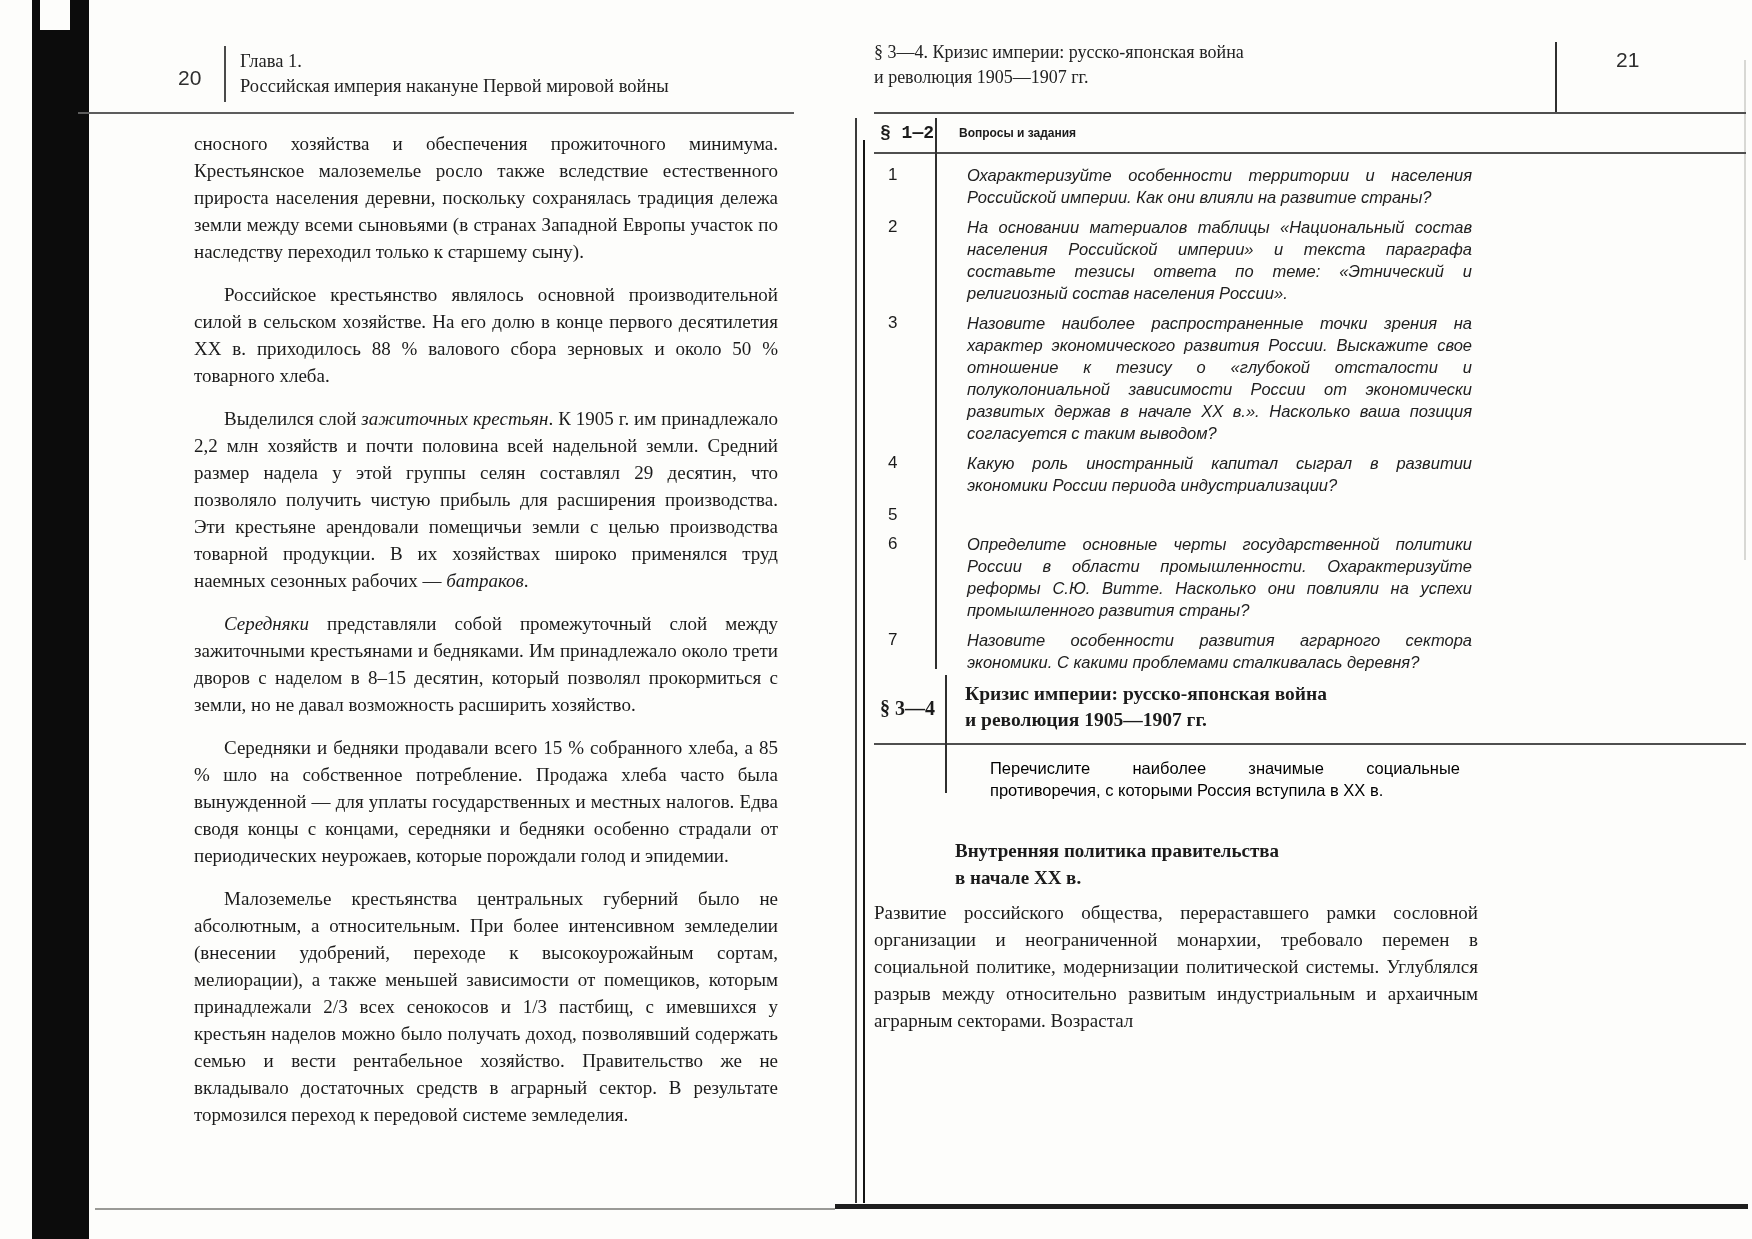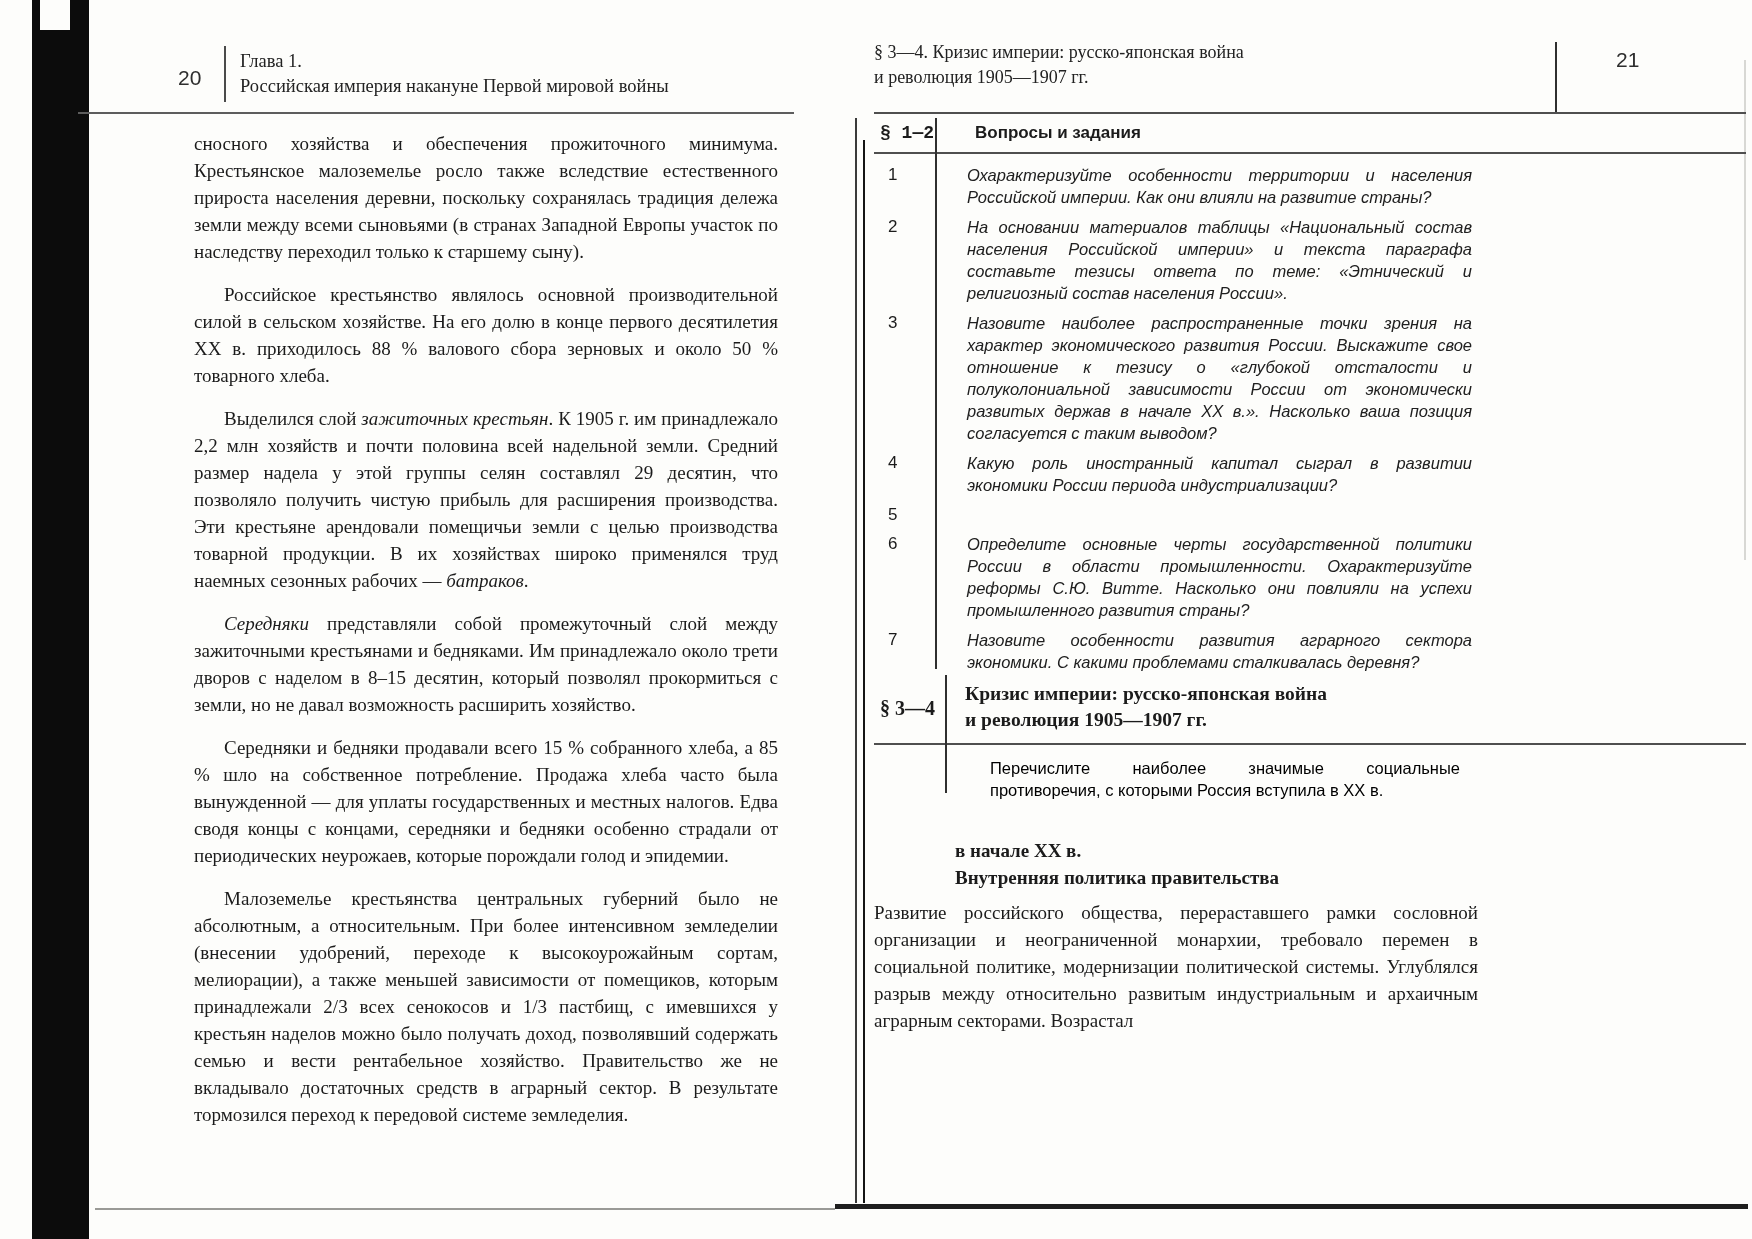--- a/index.html
+++ b/index.html
@@ -38,21 +38,21 @@
   .rp-header{position:relative;height:66px;}
   .rp-header-title{font-size:18px;line-height:25px;color:#222;width:560px;}
   .rp-header-vrule{position:absolute;left:681px;top:2px;width:2px;height:70px;background:#2f2f2f;}
   .rp-pagenum{position:absolute;left:742px;top:8px;font-family:"Liberation Sans","DejaVu Sans",sans-serif;font-size:21px;color:#2e2e2e;}
   .rp-rule{border:0;border-top:2px solid #4f4f4f;margin:6px 0 0 0;width:872px;}
 
   .qblock{position:relative;margin-top:2px;}
   .qblock .vrule{position:absolute;left:61px;top:2px;bottom:4px;width:2px;background:#2f2f2f;}
   .qhead{display:flex;align-items:center;height:34px;}
   .qhead-label{width:61px;padding-left:6px;box-sizing:border-box;font-family:Liberation Mono, monospace;font-weight:bold;font-size:18px;}
-  .qhead-title{padding-left:40px;font-family:"Liberation Sans","DejaVu Sans",sans-serif;font-weight:bold;font-size:17px;}
+  .qhead-title{padding-left:24px;font-family:"Liberation Sans","DejaVu Sans",sans-serif;font-weight:bold;font-size:12px;}
   .qrule{border:0;border-top:2px solid #4f4f4f;margin:2px 0 10px 0;width:872px;}
   .qrow{display:flex;margin-bottom:8px;}
   .qnum{width:61px;padding-left:14px;box-sizing:border-box;font-family:"Liberation Sans","DejaVu Sans",sans-serif;font-size:17px;padding-top:1px;}
   .qtext{margin-left:32px;width:505px;font-family:"Liberation Sans","DejaVu Sans",sans-serif;font-size:16.5px;line-height:22px;text-align:justify;color:#202020;font-style:italic;}
 
   .sec34{position:relative;}
   .sec34 .vrule{position:absolute;left:71px;top:-6px;height:118px;width:2px;background:#2f2f2f;}
   .sec34-label{position:absolute;left:6px;top:16px;font-weight:bold;font-size:20px;}
   .sec34-title{margin-left:91px;font-weight:bold;font-size:19.5px;line-height:26px;width:480px;}
   .sec34-rule{border:0;border-top:2px solid #4f4f4f;margin:10px 0 0 0;width:872px;}
@@ -146,17 +146,17 @@
     <div class="sec34-label">§ 3—4</div>
     <div class="sec34-title">
       <div>Кризис империи: русско-японская война</div>
       <div>и революция 1905—1907 гг.</div>
     </div>
     <hr class="sec34-rule">
     <div class="sec34-lead">Перечислите наиболее значимые социальные противоречия, с которыми Россия вступила в XX в.</div>
   </div>
 
   <div class="subsec-title">
+    <div>Внутренняя политика правительства</div>
     <div>в начале XX в.</div>
-    <div>Внутренняя политика правительства</div>
   </div>
   <div class="subsec-para">Развитие российского общества, перераставшего рамки сословной организации и неограниченной монархии, требовало перемен в социальной политике, модернизации политической системы. Углублялся разрыв между относительно развитым индустриальным и архаичным аграрным секторами. Возрастал</div>
 </div>
 
 </body></html>

